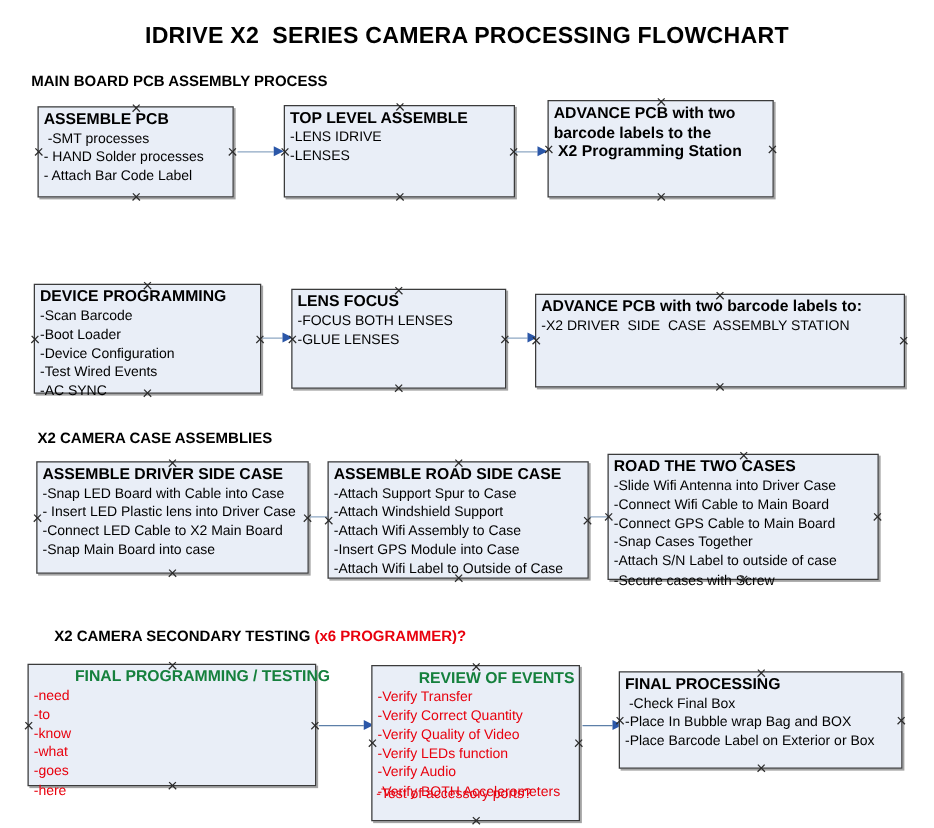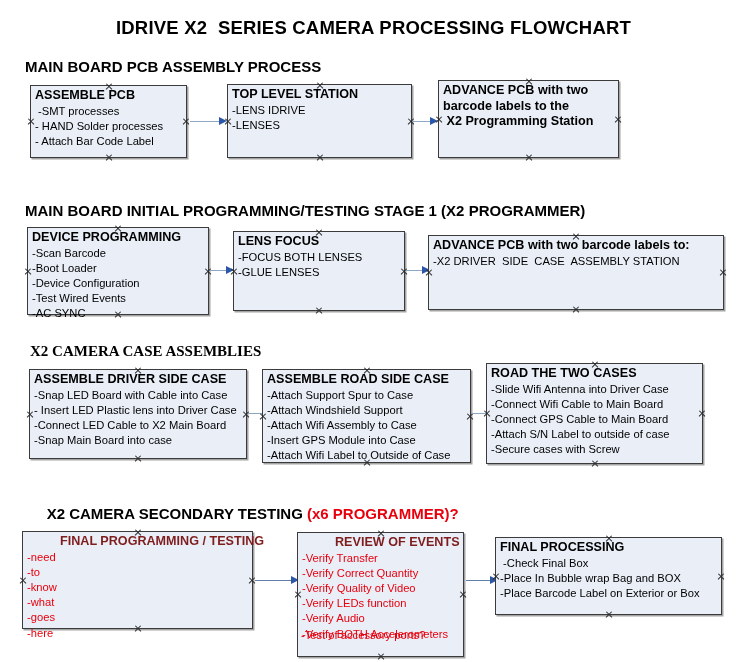--- a/index.html
+++ b/index.html
@@ -28,21 +28,21 @@
     text-align: center;
     font-size: 18.5px;
     font-weight: bold;
     letter-spacing: 0.2px;
     color: #000000;
     white-space: pre;
   }
 
   .section-header {
     position: absolute;
-    font-size: 15px;
+    font-size: 12px;
     font-weight: bold;
     color: #000000;
     white-space: pre;
   }
   .section-header .red {
     color: #e8000d;
   }
 
   .box {
     position: absolute;
@@ -63,21 +63,21 @@
     color: #000000;
     line-height: 15.5px;
     white-space: pre;
   }
   .box-line {
     font-size: 11.2px;
     color: #000000;
     line-height: 15.2px;
     white-space: pre;
   }
-  .box.red .box-title { color: #7f1d1d; padding-left: 33px; }
+  .box.red .box-title { color: #15803d; padding-left: 33px; }
   .box.red .box-line  { color: #e8000d; }
 
   .overflow-line {
     position: absolute;
     font-size: 11.2px;
     line-height: 15.2px;
     color: #e8000d;
     white-space: pre;
   }
 
@@ -144,21 +144,21 @@
     <span class="handle" style="left:100%; top:50%;"></span>
   </div>
 
   <div class="arrow" style="left:190px; top:117px; width:37px;">
     <span class="shaft" style="width:29px;"></span>
     <span class="head" style="left:29px;"></span>
   </div>
 
   <div class="box" style="left:227px; top:84px; width:185px; height:74px;">
     <div class="box-inner">
-      <div class="box-title">TOP LEVEL STATION</div>
+      <div class="box-title">TOP LEVEL ASSEMBLE</div>
       <div class="box-line">-LENS IDRIVE</div>
       <div class="box-line">-LENSES</div>
     </div>
     <span class="handle" style="left:50%; top:0;"></span>
     <span class="handle" style="left:50%; top:100%;"></span>
     <span class="handle" style="left:0; top:50%;"></span>
     <span class="handle" style="left:100%; top:50%;"></span>
   </div>
 
   <div class="arrow" style="left:412px; top:117px; width:26px;">
@@ -171,21 +171,20 @@
       <div class="box-title">ADVANCE PCB with two</div>
       <div class="box-title">barcode labels to the</div>
       <div class="box-title"> X2 Programming Station</div>
     </div>
     <span class="handle" style="left:50%; top:0;"></span>
     <span class="handle" style="left:50%; top:100%;"></span>
     <span class="handle" style="left:0; top:50%;"></span>
     <span class="handle" style="left:100%; top:50%;"></span>
   </div>
 
-  <div class="section-header" style="left:25px; top:202px;">MAIN BOARD INITIAL PROGRAMMING/TESTING STAGE 1 (X2 PROGRAMMER)</div>
 
   <div class="box" style="left:27px; top:227px; width:182px; height:88px;">
     <div class="box-inner">
       <div class="box-title">DEVICE PROGRAMMING</div>
       <div class="box-line">-Scan Barcode</div>
       <div class="box-line">-Boot Loader</div>
       <div class="box-line">-Device Configuration</div>
       <div class="box-line">-Test Wired Events</div>
       <div class="box-line">-AC SYNC</div>
     </div>
@@ -221,21 +220,21 @@
     <div class="box-inner">
       <div class="box-title">ADVANCE PCB with two barcode labels to:</div>
       <div class="box-line">-X2 DRIVER  SIDE  CASE  ASSEMBLY STATION</div>
     </div>
     <span class="handle" style="left:50%; top:0;"></span>
     <span class="handle" style="left:50%; top:100%;"></span>
     <span class="handle" style="left:0; top:50%;"></span>
     <span class="handle" style="left:100%; top:50%;"></span>
   </div>
 
-  <div class="section-header" style="left:30px; top:343px;font-family:Liberation Serif, serif;">X2 CAMERA CASE ASSEMBLIES</div>
+  <div class="section-header" style="left:30px; top:343px;">X2 CAMERA CASE ASSEMBLIES</div>
 
   <div class="box" style="left:29px; top:369px; width:218px; height:90px;">
     <div class="box-inner">
       <div class="box-title">ASSEMBLE DRIVER SIDE CASE</div>
       <div class="box-line">-Snap LED Board with Cable into Case</div>
       <div class="box-line">- Insert LED Plastic lens into Driver Case</div>
       <div class="box-line">-Connect LED Cable to X2 Main Board</div>
       <div class="box-line">-Snap Main Board into case</div>
     </div>
     <span class="handle" style="left:50%; top:0;"></span>
@@ -268,20 +267,21 @@
     <span class="shaft" style="width:14px;"></span>
     <span class="head" style="left:14px;"></span>
   </div>
 
   <div class="box" style="left:486px; top:363px; width:217px; height:101px;">
     <div class="box-inner">
       <div class="box-title">ROAD THE TWO CASES</div>
       <div class="box-line">-Slide Wifi Antenna into Driver Case</div>
       <div class="box-line">-Connect Wifi Cable to Main Board</div>
       <div class="box-line">-Connect GPS Cable to Main Board</div>
+      <div class="box-line">-Snap Cases Together</div>
       <div class="box-line">-Attach S/N Label to outside of case</div>
       <div class="box-line">-Secure cases with Screw</div>
     </div>
     <span class="handle" style="left:50%; top:0;"></span>
     <span class="handle" style="left:50%; top:100%;"></span>
     <span class="handle" style="left:0; top:50%;"></span>
     <span class="handle" style="left:100%; top:50%;"></span>
   </div>
 
   <div class="section-header" style="left:30px; top:488px;">

